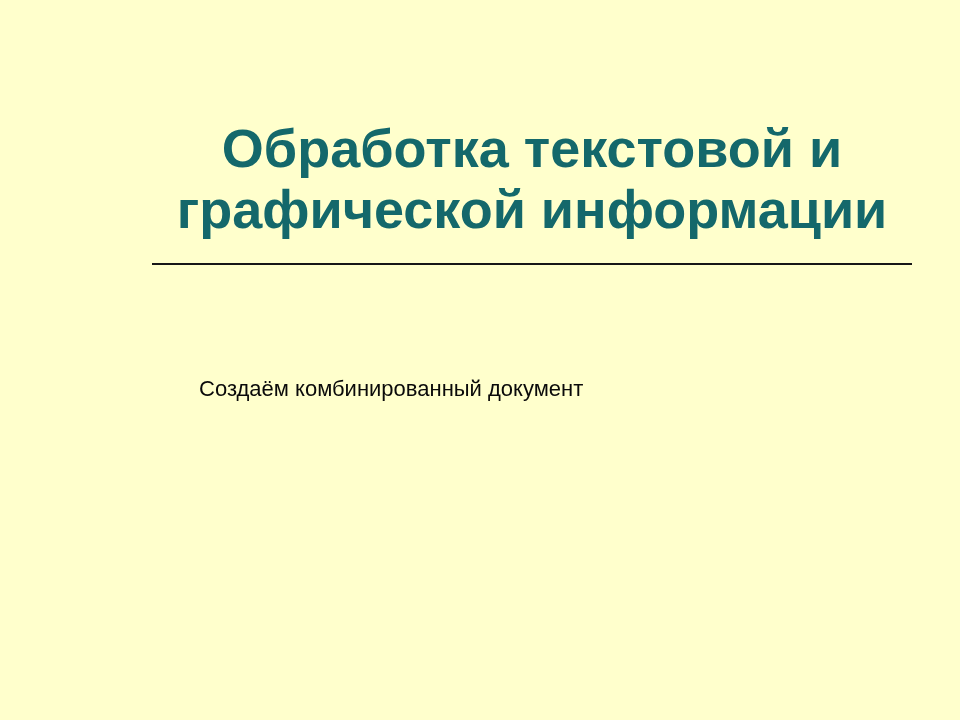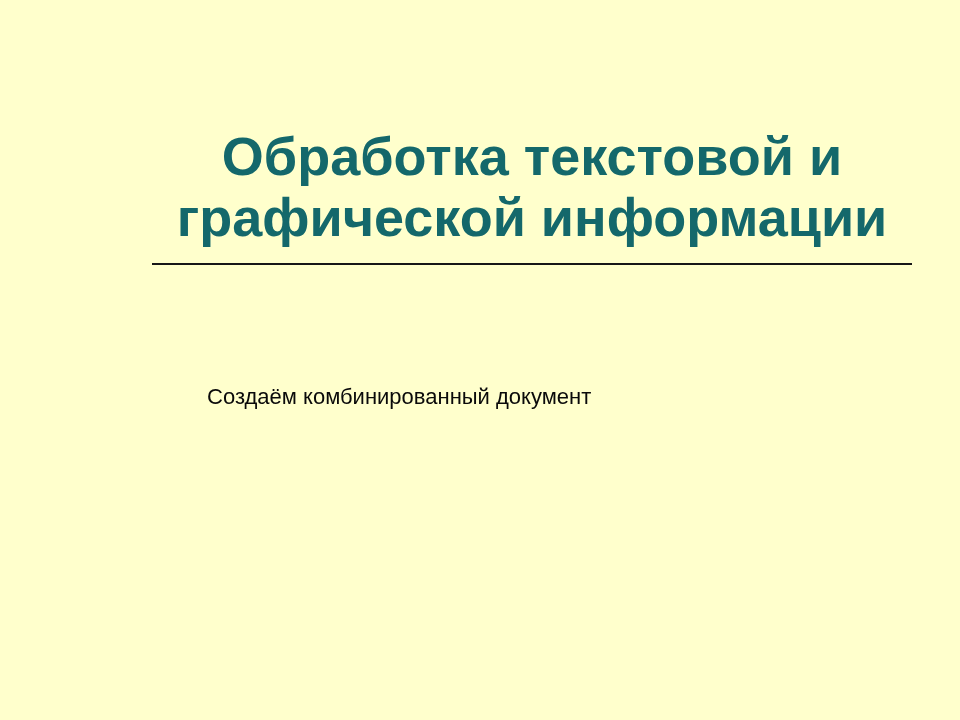--- a/index.html
+++ b/index.html
@@ -25,21 +25,21 @@
   
   #title-block {
     position: absolute;
     left: 152px;
     top: 118px;
     width: 760px;
     text-align: center;
   }
 
   #slide-title {
-    margin: 8px;
+    margin: 0;
     padding: 0;
     font-family: "Liberation Sans", sans-serif;
     font-size: 54px;
     font-weight: bold;
     line-height: 1.13;
     letter-spacing: 0px;
     color: #14686B;
     white-space: normal;
   }
 
@@ -58,21 +58,21 @@
   
   #subtitle-block {
     position: absolute;
     left: 195px;
     top: 371px;
     width: 620px;
     text-align: left;
   }
 
   #slide-subtitle {
-    margin: 12px;
+    margin: 4px;
     padding: 0;
     font-family: "Liberation Sans", sans-serif;
     font-size: 22px;
     font-weight: normal;
     line-height: 1.25;
     color: #0A0A0A;
   }
 </style>
 </head>
 <body>

